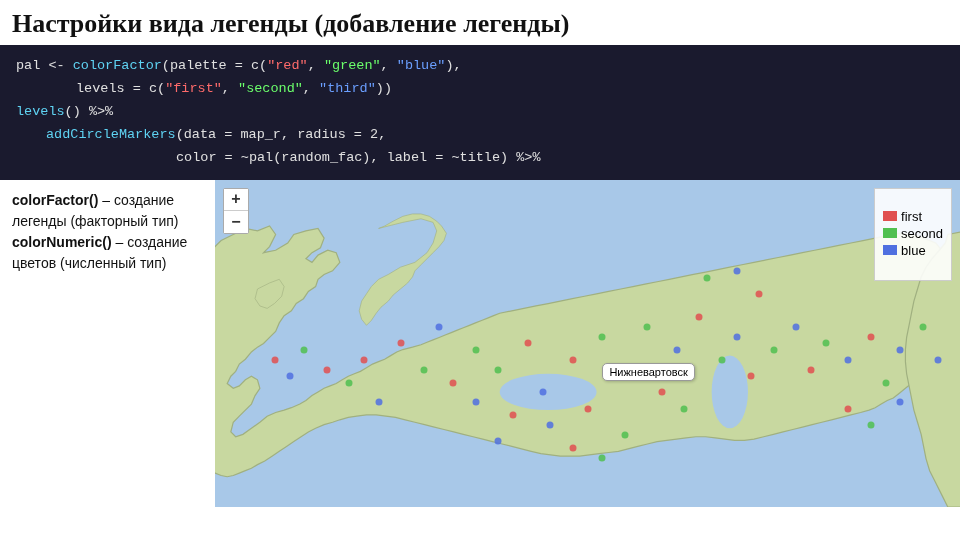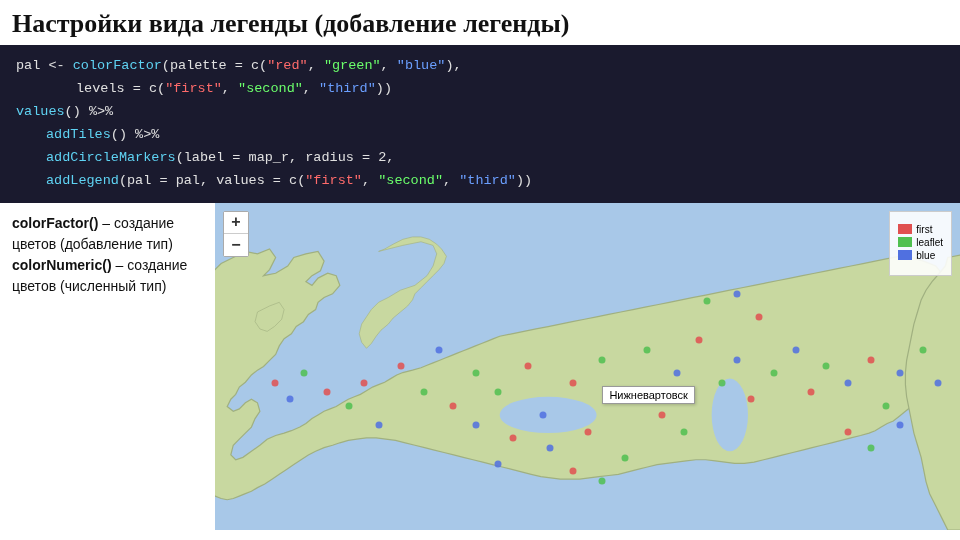--- a/index.html
+++ b/index.html
@@ -98,42 +98,42 @@
     }
     .leaflet-btn:last-child { border-bottom: none; }
 
     
     .legend-box {
       position: absolute;
       top: 8px;
       right: 8px;
       background: rgba(255,255,255,0.88);
       border: 1px solid #ccc;
-      padding: 12px 8px;
-      font-size: 10px;
+      padding: 20px 8px;
+      font-size: 13px;
       font-family: Arial, sans-serif;
     }
     .legend-item {
       display: flex;
       align-items: center;
       gap: 4px;
       margin-bottom: 2px;
     }
     .legend-swatch {
       width: 14px;
       height: 10px;
       display: inline-block;
     }
 
     
     .map-tooltip {
       position: absolute;
       background: white;
       border: 1px solid #999;
-      border-radius: 0;
+      border-radius: 5px;
       padding: 2px 6px;
       font-size: 11px;
       font-family: Arial, sans-serif;
       white-space: nowrap;
       box-shadow: 1px 1px 3px rgba(0,0,0,0.2);
     }
 
     
     .dot {
       position: absolute;
@@ -153,39 +153,36 @@
 </div>
 
 <div class="code-block">
   <span class="code-line">
     <span>pal &lt;- </span><span class="fn">colorFactor</span><span>(palette = c(</span><span class="str-red">"red"</span><span>, </span><span class="str-green">"green"</span><span>, </span><span class="str-blue">"blue"</span><span>),</span>
   </span>
   <span class="code-line">
     <span class="indent1">levels = c(</span><span class="str-red">"first"</span><span>, </span><span class="str-green">"second"</span><span>, </span><span class="str-blue">"third"</span><span>))</span>
   </span>
   <span class="code-line">
-    <span class="fn">values</span><span>() %&gt;%</span>
-  </span>
-  <span class="code-line">
-    <span style="padding-left:30px;display:inline-block;"></span><span class="fn">addTiles</span><span>() %&gt;%</span>
-  </span>
-  <span class="code-line">
-    <span style="padding-left:30px;display:inline-block;"></span><span class="fn">addCircleMarkers</span><span>(label = map_r, radius = 2,</span>
-  </span>
-  <span class="code-line">
-    <span style="padding-left:30px;display:inline-block;"></span><span class="fn">addLegend</span><span>(pal = pal, values = c(</span><span class="str-red">"first"</span><span>, </span><span class="str-green">"second"</span><span>, </span><span class="str-blue">"third"</span><span>))</span>
+    <span class="fn">levels</span><span>() %&gt;%</span>
+  </span>
+  <span class="code-line">
+    <span style="padding-left:30px;display:inline-block;"></span><span class="fn">addCircleMarkers</span><span>(data = map_r, radius = 2,</span>
+  </span>
+  <span class="code-line">
+    <span style="padding-left:160px;display:inline-block;">color = ~pal(random_fac), label = ~title) %&gt;%</span>
   </span>
 </div>
 
 <div class="bottom-section">
 
   <div class="left-panel">
     <p>
       <span class="mono">colorFactor()</span>
-      <span> – создание цветов (добавление тип)</span>
+      <span> – создание легенды (факторный тип)</span>
     </p>
     <p>
       <span class="mono">colorNumeric()</span>
       <span> – создание цветов (численный тип)</span>
     </p>
   </div>
 
   <div class="map-panel" id="map-panel">
 
     
@@ -320,21 +317,21 @@
     </div>
 
     
     <div class="legend-box" id="legend-box">
     <div class="legend-item">
           <span class="legend-swatch" style="background: rgb(224, 80, 80);"></span>
           <span>first</span>
         </div>
         <div class="legend-item">
           <span class="legend-swatch" style="background: rgb(80, 192, 80);"></span>
-          <span>leaflet</span>
+          <span>second</span>
         </div>
         <div class="legend-item">
           <span class="legend-swatch" style="background: rgb(80, 112, 224);"></span>
           <span>blue</span>
         </div>
       </div>
 
   </div>
 </div>
 

